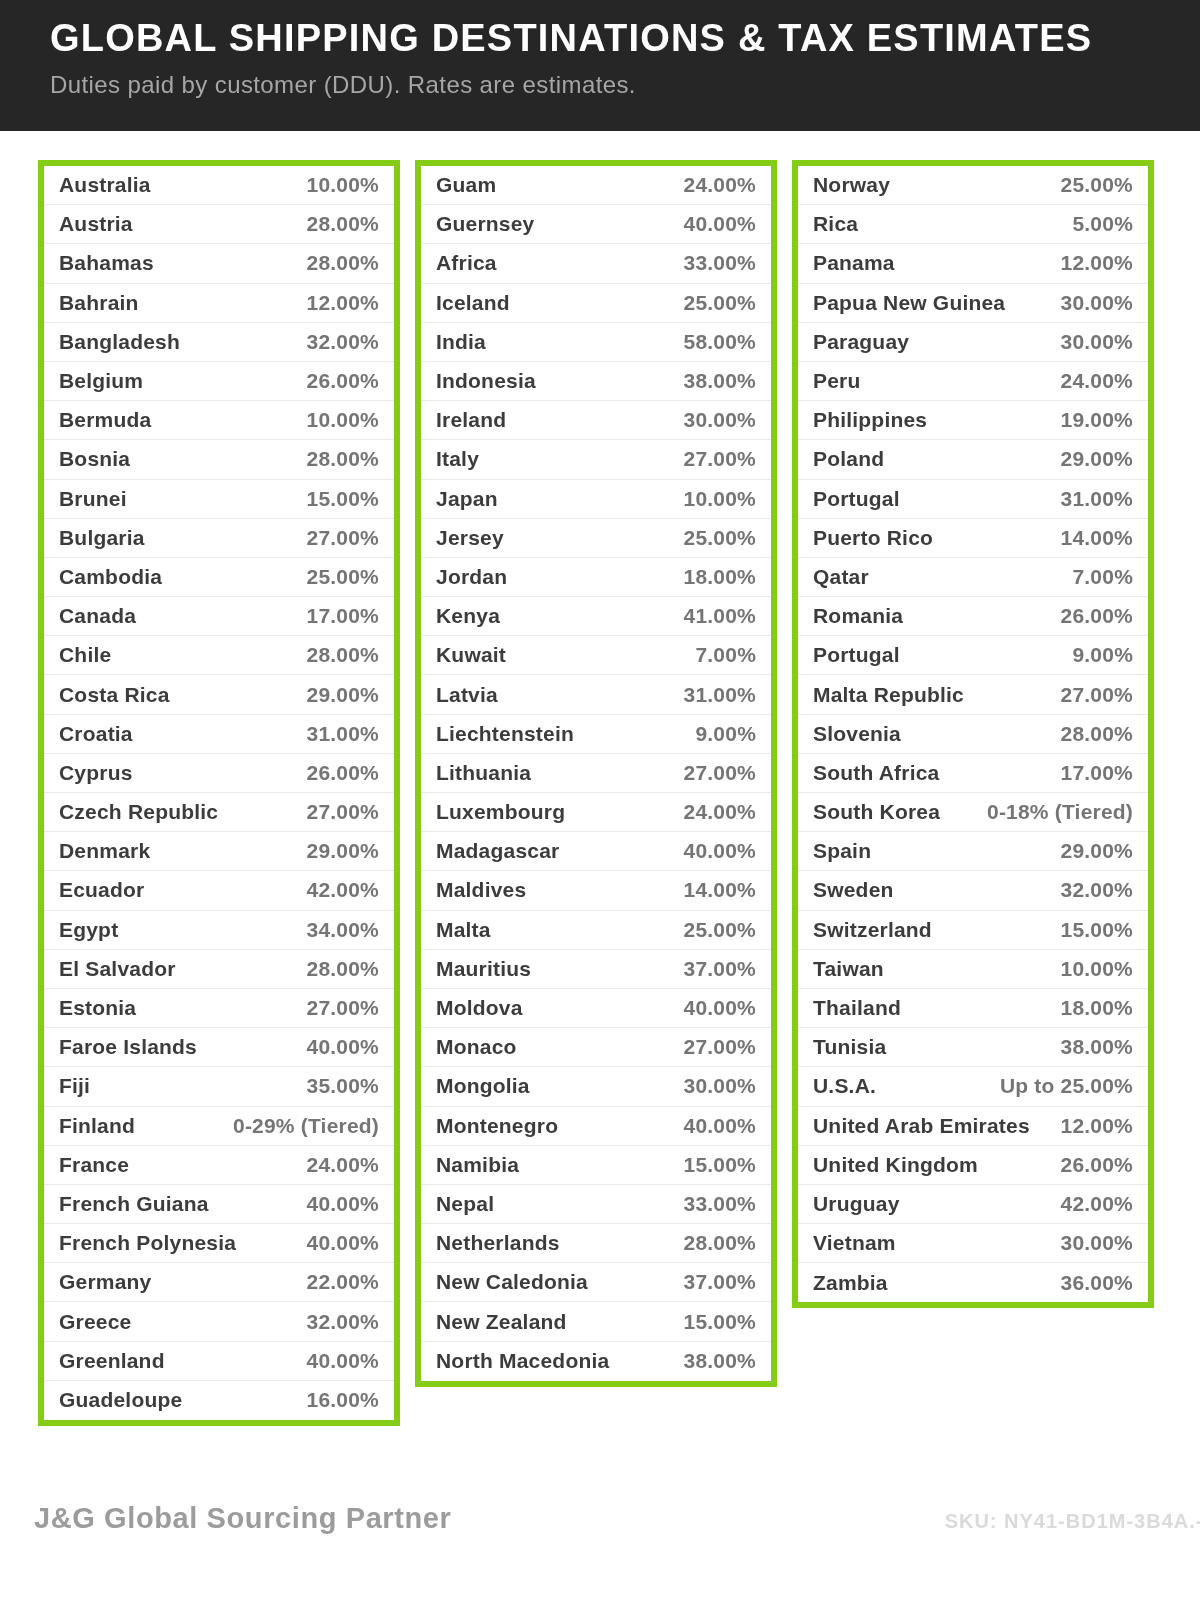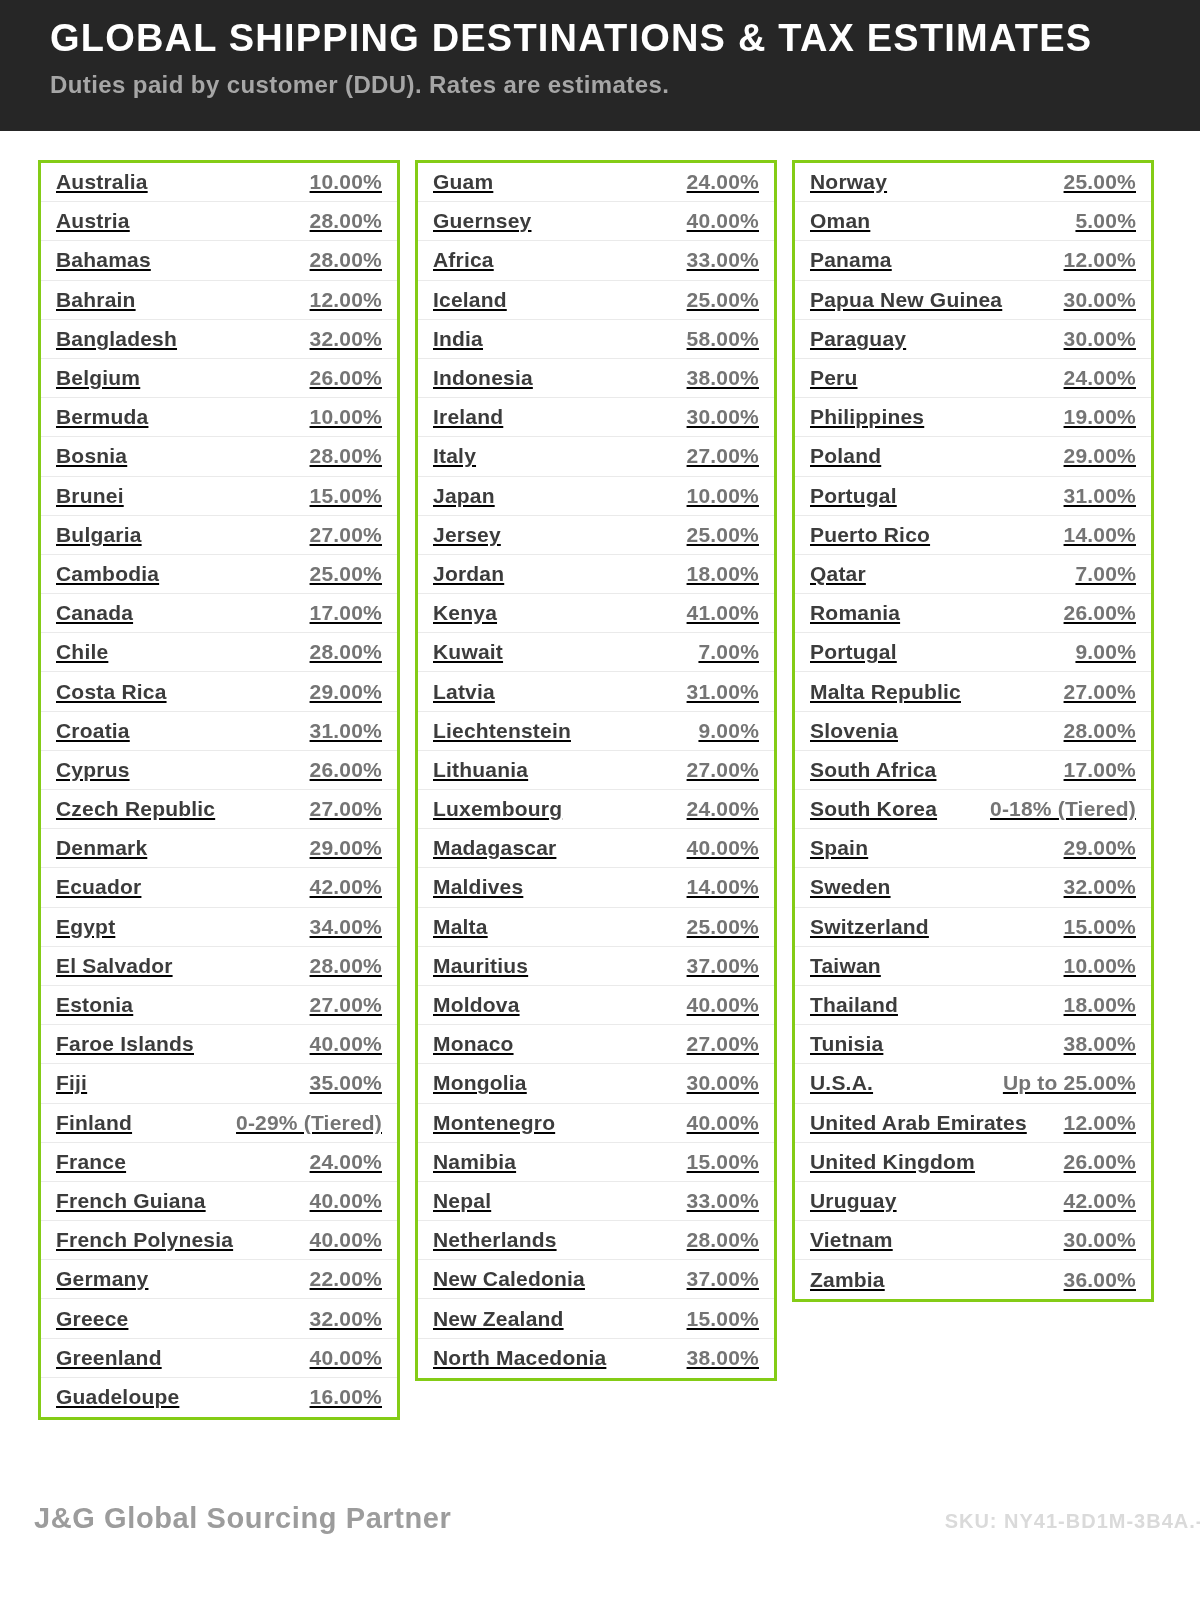--- a/index.html
+++ b/index.html
@@ -10,28 +10,28 @@
   }
   .topbar {
     background:#262626; color:#ffffff;
     padding:17px 50px 32px 50px;
   }
   .topbar h1 {
     margin:0; font-size:38px; font-weight:bold;
     letter-spacing:1.2px; color:#ffffff; white-space:nowrap;
   }
   .topbar p {
-    margin:11px 0 0 0; font-size:24px; font-weight:bold;
+    margin:11px 0 0 0; font-size:24px; font-weight:normal;
     letter-spacing:0.4px; color:#a6a6a6;
   }
   .grid {
     display:flex; gap:15px; align-items:flex-start;
     margin:29px 46px 0 38px;
   }
-  .col { flex:1 1 0; border:3px solid #84cc16; background:#ffffff;text-decoration:underline; }
+  .col { flex:1 1 0; border:6px solid #84cc16; background:#ffffff; }
   .row {
     box-sizing:border-box; height:39.2px;
     display:flex; justify-content:space-between; align-items:center;
     padding:0 15px; border-bottom:1px solid #eaeaea; background:#ffffff;
   }
   .row:last-child { border-bottom:none; }
   .country {
     font-weight:bold; font-size:21px; color:#3c3c3c;
     letter-spacing:0.2px; white-space:nowrap;
   }
@@ -316,21 +316,21 @@
         <span class="country">North Macedonia</span>
         <span class="rate">38.00%</span>
       </div>
     </section>
   <section class="col">
       <div class="row">
         <span class="country">Norway</span>
         <span class="rate">25.00%</span>
       </div>
       <div class="row">
-        <span class="country">Oman</span>
+        <span class="country">Rica</span>
         <span class="rate">5.00%</span>
       </div>
       <div class="row">
         <span class="country">Panama</span>
         <span class="rate">12.00%</span>
       </div>
       <div class="row">
         <span class="country">Papua New Guinea</span>
         <span class="rate">30.00%</span>
       </div>

